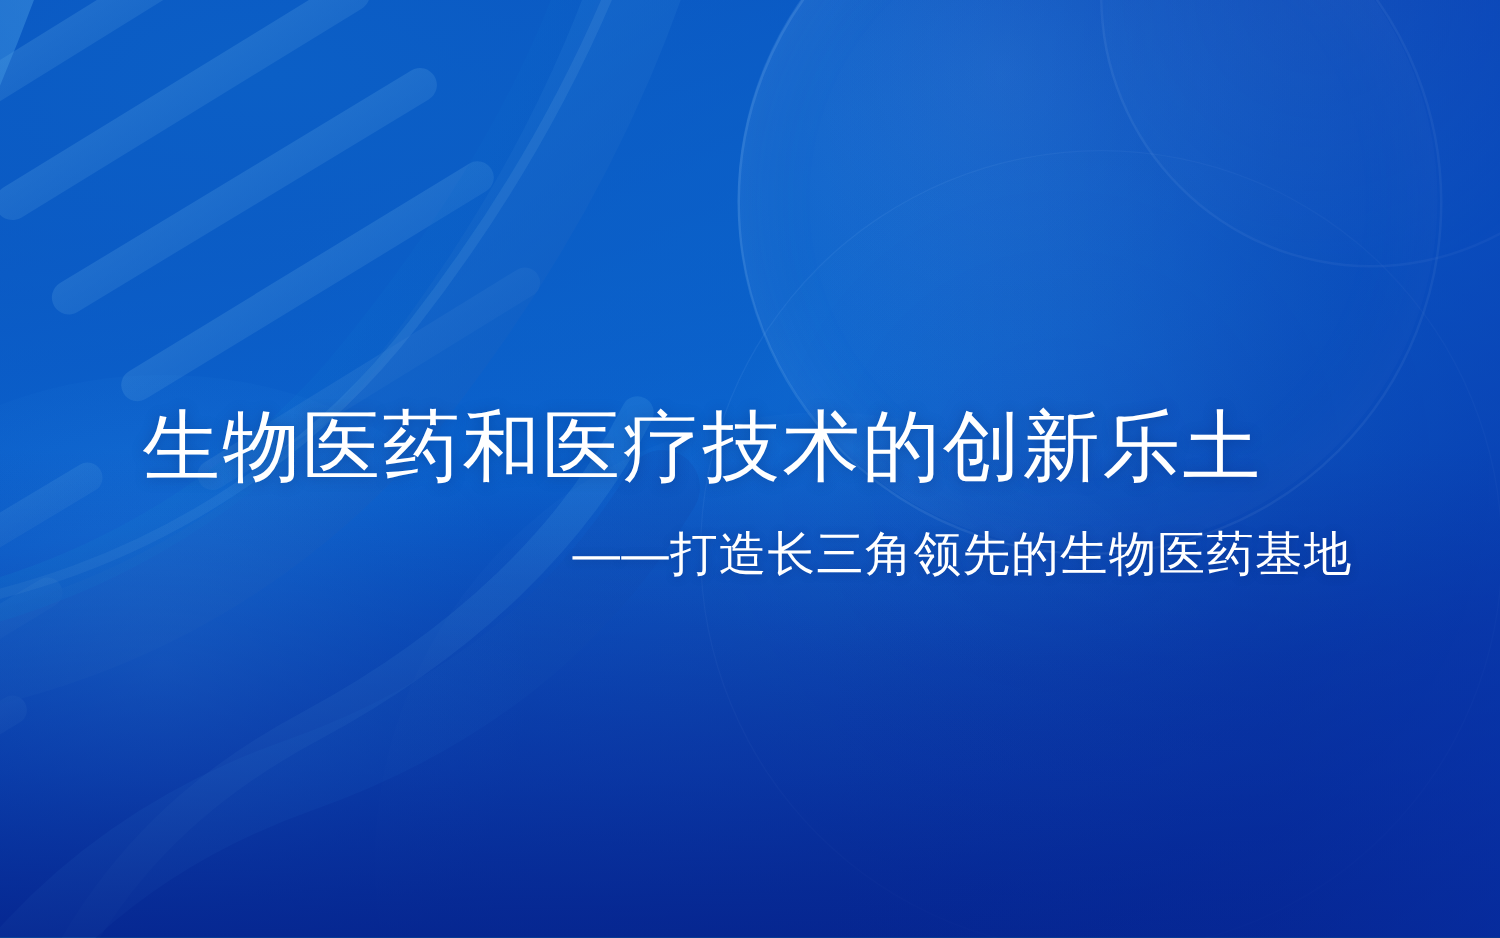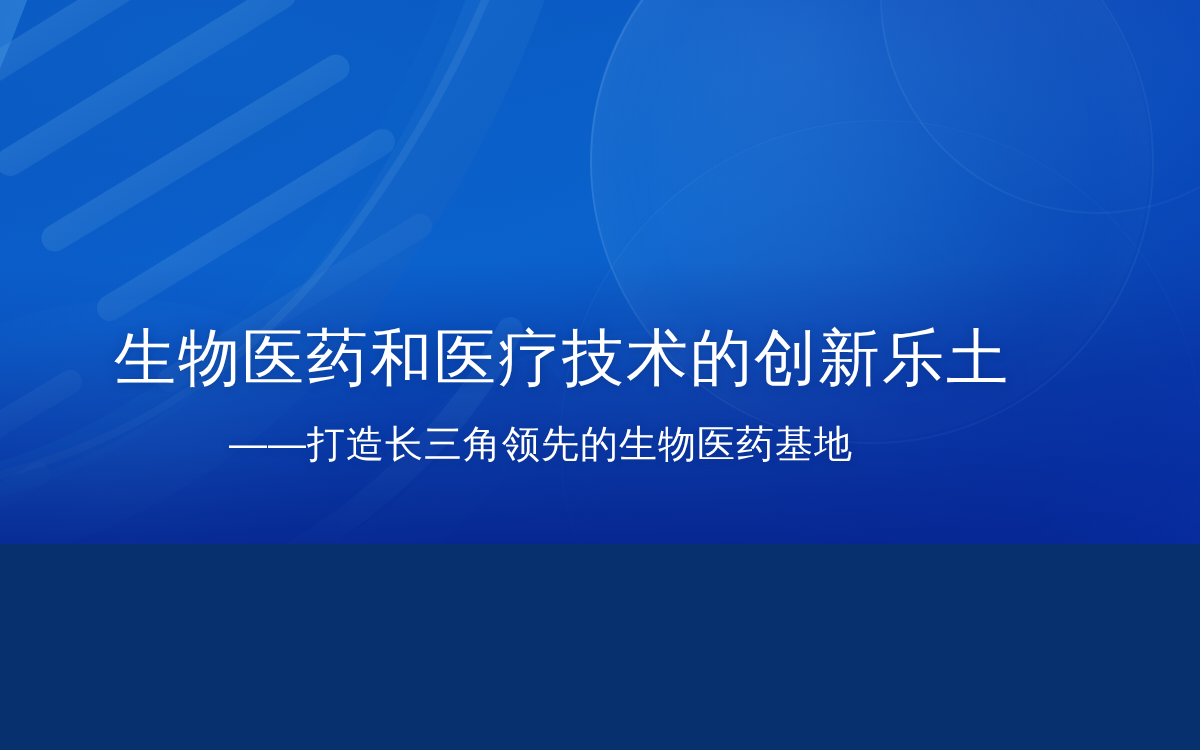--- a/index.html
+++ b/index.html
@@ -4,21 +4,21 @@
 <title>Banner</title>
 <style>
   html, body {
     margin: 0;
     padding: 0;
     background: #07306f;
   }
   #banner {
     position: relative;
     width: 1200px;
-    height: 544px;
+    height: 750px;
     overflow: hidden;
     font-family: "Liberation Sans", "DejaVu Sans", sans-serif;
     background: #0a52b8;
   }
 
   
   .bg-base {
     position: absolute;
     inset: 0;
     background:
@@ -109,21 +109,21 @@
     padding-left: 114px;
     text-shadow: 0 1px 10px rgba(4,34,100,0.35);
   }
   .subline {
     margin: 22px 0 0 0;
     color: #ffffff;
     font-size: 38px;
     line-height: 48px;
     font-weight: 400;
     letter-spacing: 1px;
-    text-align: center;
+    text-align: right;
     text-shadow: 0 1px 8px rgba(4,34,100,0.30);
   }
 </style>
 </head>
 <body>
 
 <div id="banner">
 
   <div class="bg-base"></div>
 

